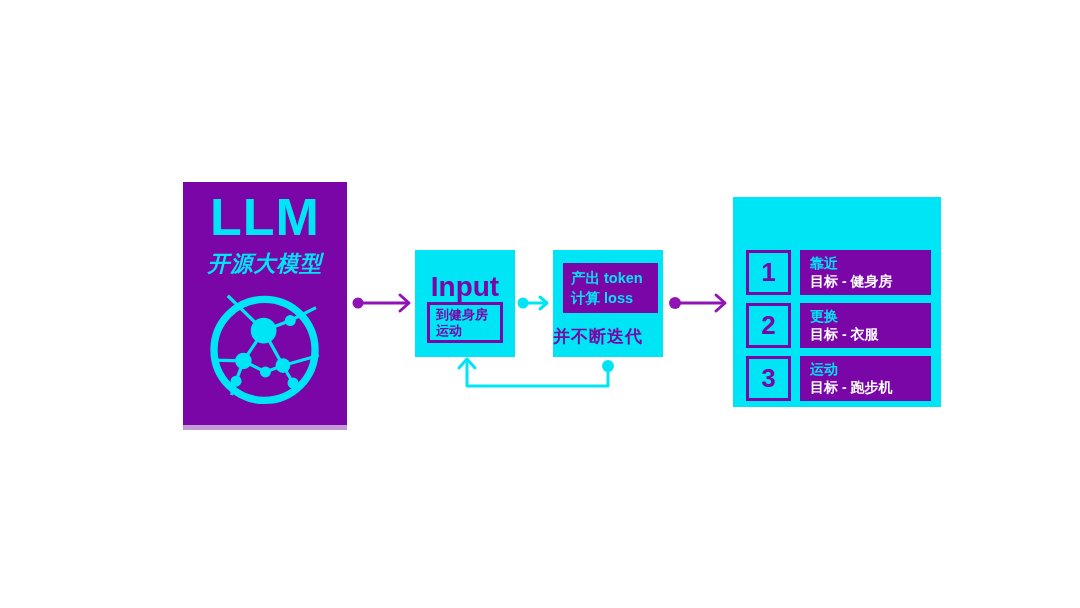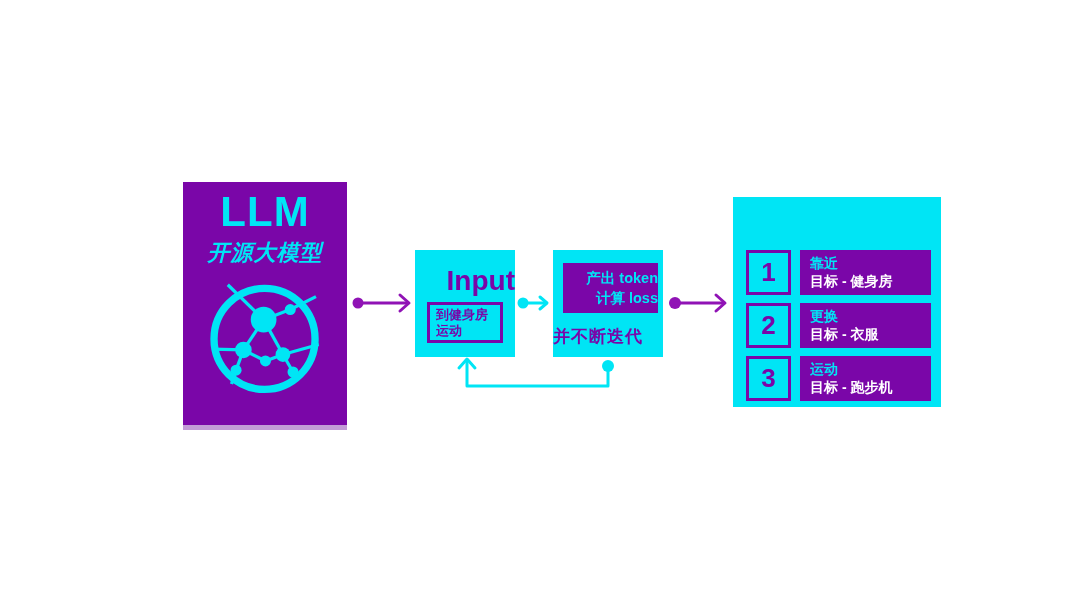--- a/index.html
+++ b/index.html
@@ -12,49 +12,49 @@
     background:var(--background);
   }
   .canvas{
     position:relative;width:1080px;height:608px;overflow:hidden;
     background:var(--background);
   }
   .abs{position:absolute;}
 
   
   .llm-box{left:183px;top:182px;width:164px;height:243px;background:var(--purple);text-align:center;}
-  .llm-title{margin-top:8px;font-size:42px;line-height:1.05;font-weight:800;letter-spacing:1px;color:var(--cyan);}
+  .llm-title{margin-top:8px;font-size:52px;line-height:1.05;font-weight:800;letter-spacing:1px;color:var(--cyan);}
   .llm-subtitle{margin-top:4px;font-size:22px;font-weight:700;letter-spacing:1px;color:var(--cyan);font-style:italic;}
   .network-icon{margin-top:10px;width:124px;height:120px;display:inline-block;}
   .network-icon .st{stroke:var(--cyan);fill:none;}
   .network-icon .nd{fill:var(--cyan);stroke:none;}
   .llm-strip{left:183px;top:425px;width:164px;height:5px;background:var(--llm-strip);}
 
   
   .arrow-p .ln{stroke:var(--arrow-purple);stroke-width:3;fill:none;stroke-linecap:round;stroke-linejoin:round;}
   .arrow-p .dt{fill:var(--arrow-purple);}
   .arrow-c .ln{stroke:var(--cyan);stroke-width:3;fill:none;stroke-linecap:round;stroke-linejoin:round;}
   .arrow-c .dt{fill:var(--cyan);}
 
   
   .input-box{left:415px;top:250px;width:100px;height:107px;background:var(--cyan);}
-  .input-title{margin-top:15px;text-align:right;font-size:28px;font-weight:800;color:var(--purple);}
+  .input-title{margin-top:21px;text-align:center;font-size:28px;font-weight:800;color:var(--purple);}
   .input-inner{
     position:absolute;left:12px;top:52px;width:76px;height:41px;box-sizing:border-box;
     border:3px solid var(--purple);color:var(--purple);
     font-size:13px;font-weight:700;line-height:1.25;padding:2px 0 0 6px;
   }
 
   
   .process-box{left:553px;top:250px;width:110px;height:107px;background:var(--cyan);}
   .process-badge{
     position:absolute;left:10px;top:13px;width:95px;height:50px;box-sizing:border-box;
     background:var(--purple);color:var(--cyan);
     font-size:14.5px;font-weight:700;line-height:1.4;
-    display:flex;flex-direction:column;justify-content:center;padding-left:8px;align-items:flex-end;
+    display:flex;flex-direction:column;justify-content:center;padding-left:8px;
   }
   .process-caption{
     position:absolute;left:0;top:75px;width:100%;text-align:left;
     font-size:17px;font-weight:800;color:var(--purple);letter-spacing:1px;
   }
 
   
   .output-box{left:733px;top:197px;width:208px;height:210px;background:var(--cyan);}
   .output-title{position:absolute;left:13px;top:8px;font-size:30px;font-weight:800;color:var(--purple);}
   .output-row{position:absolute;left:13px;width:185px;height:45px;}

